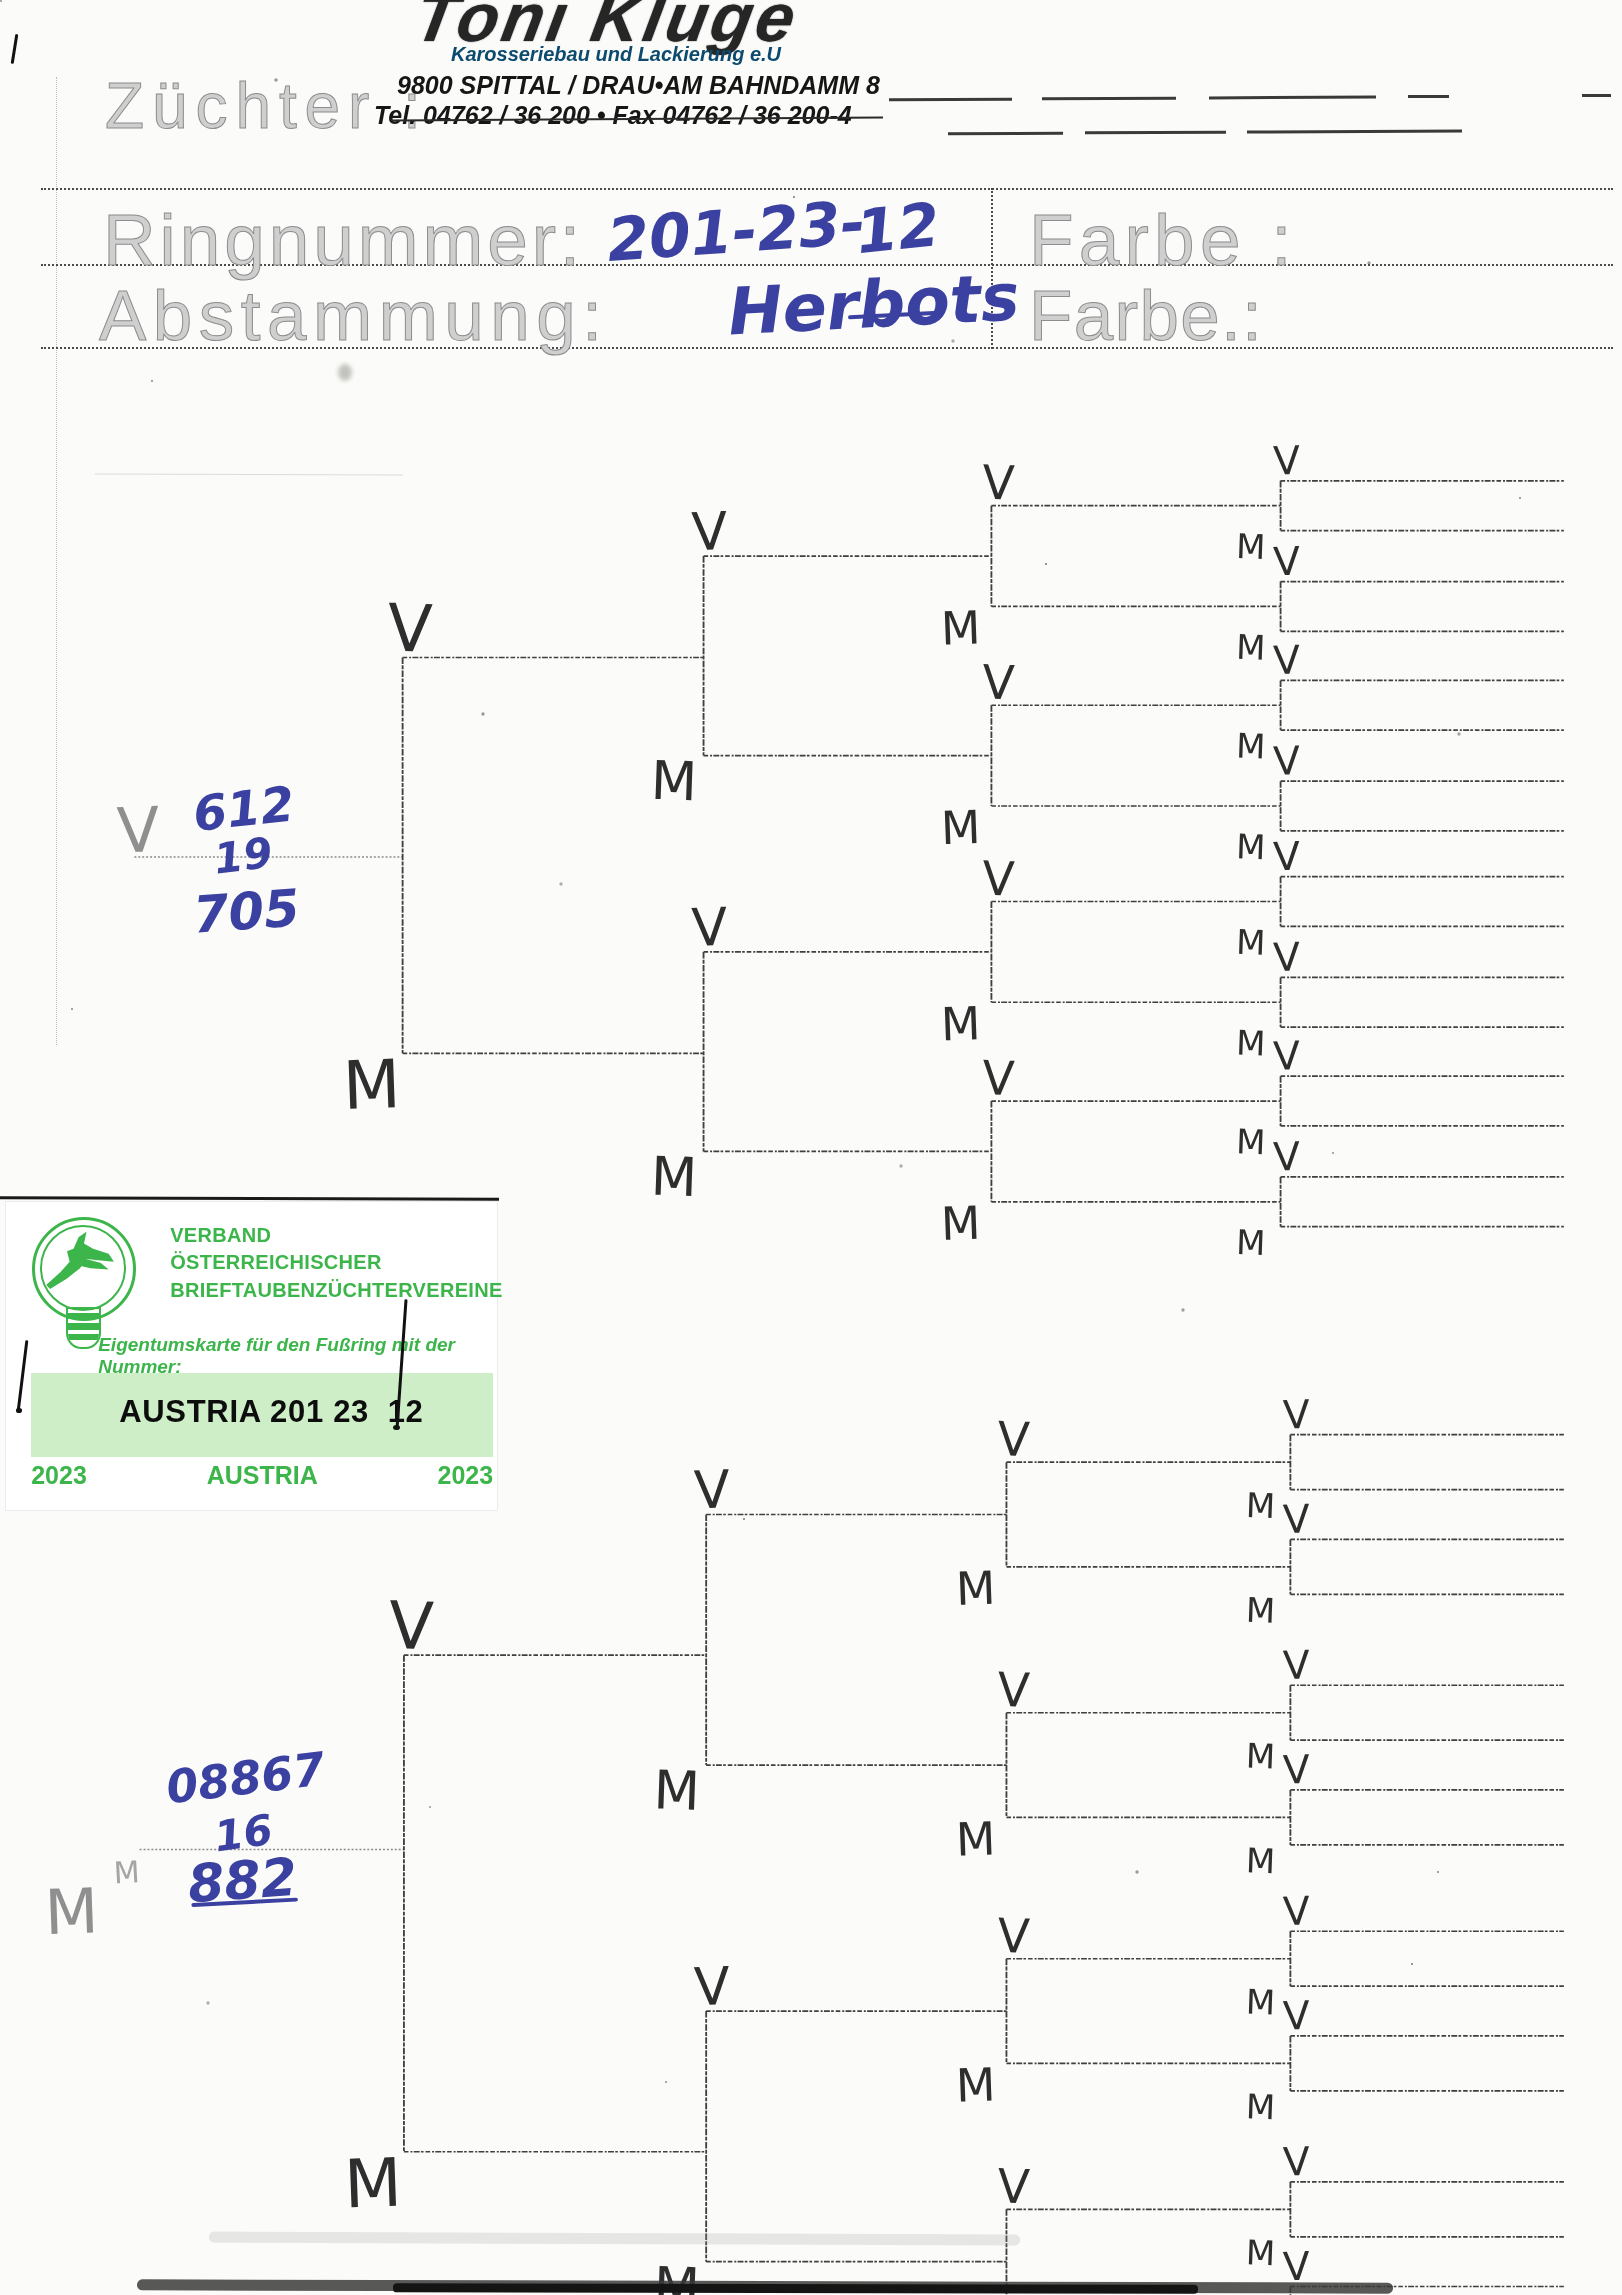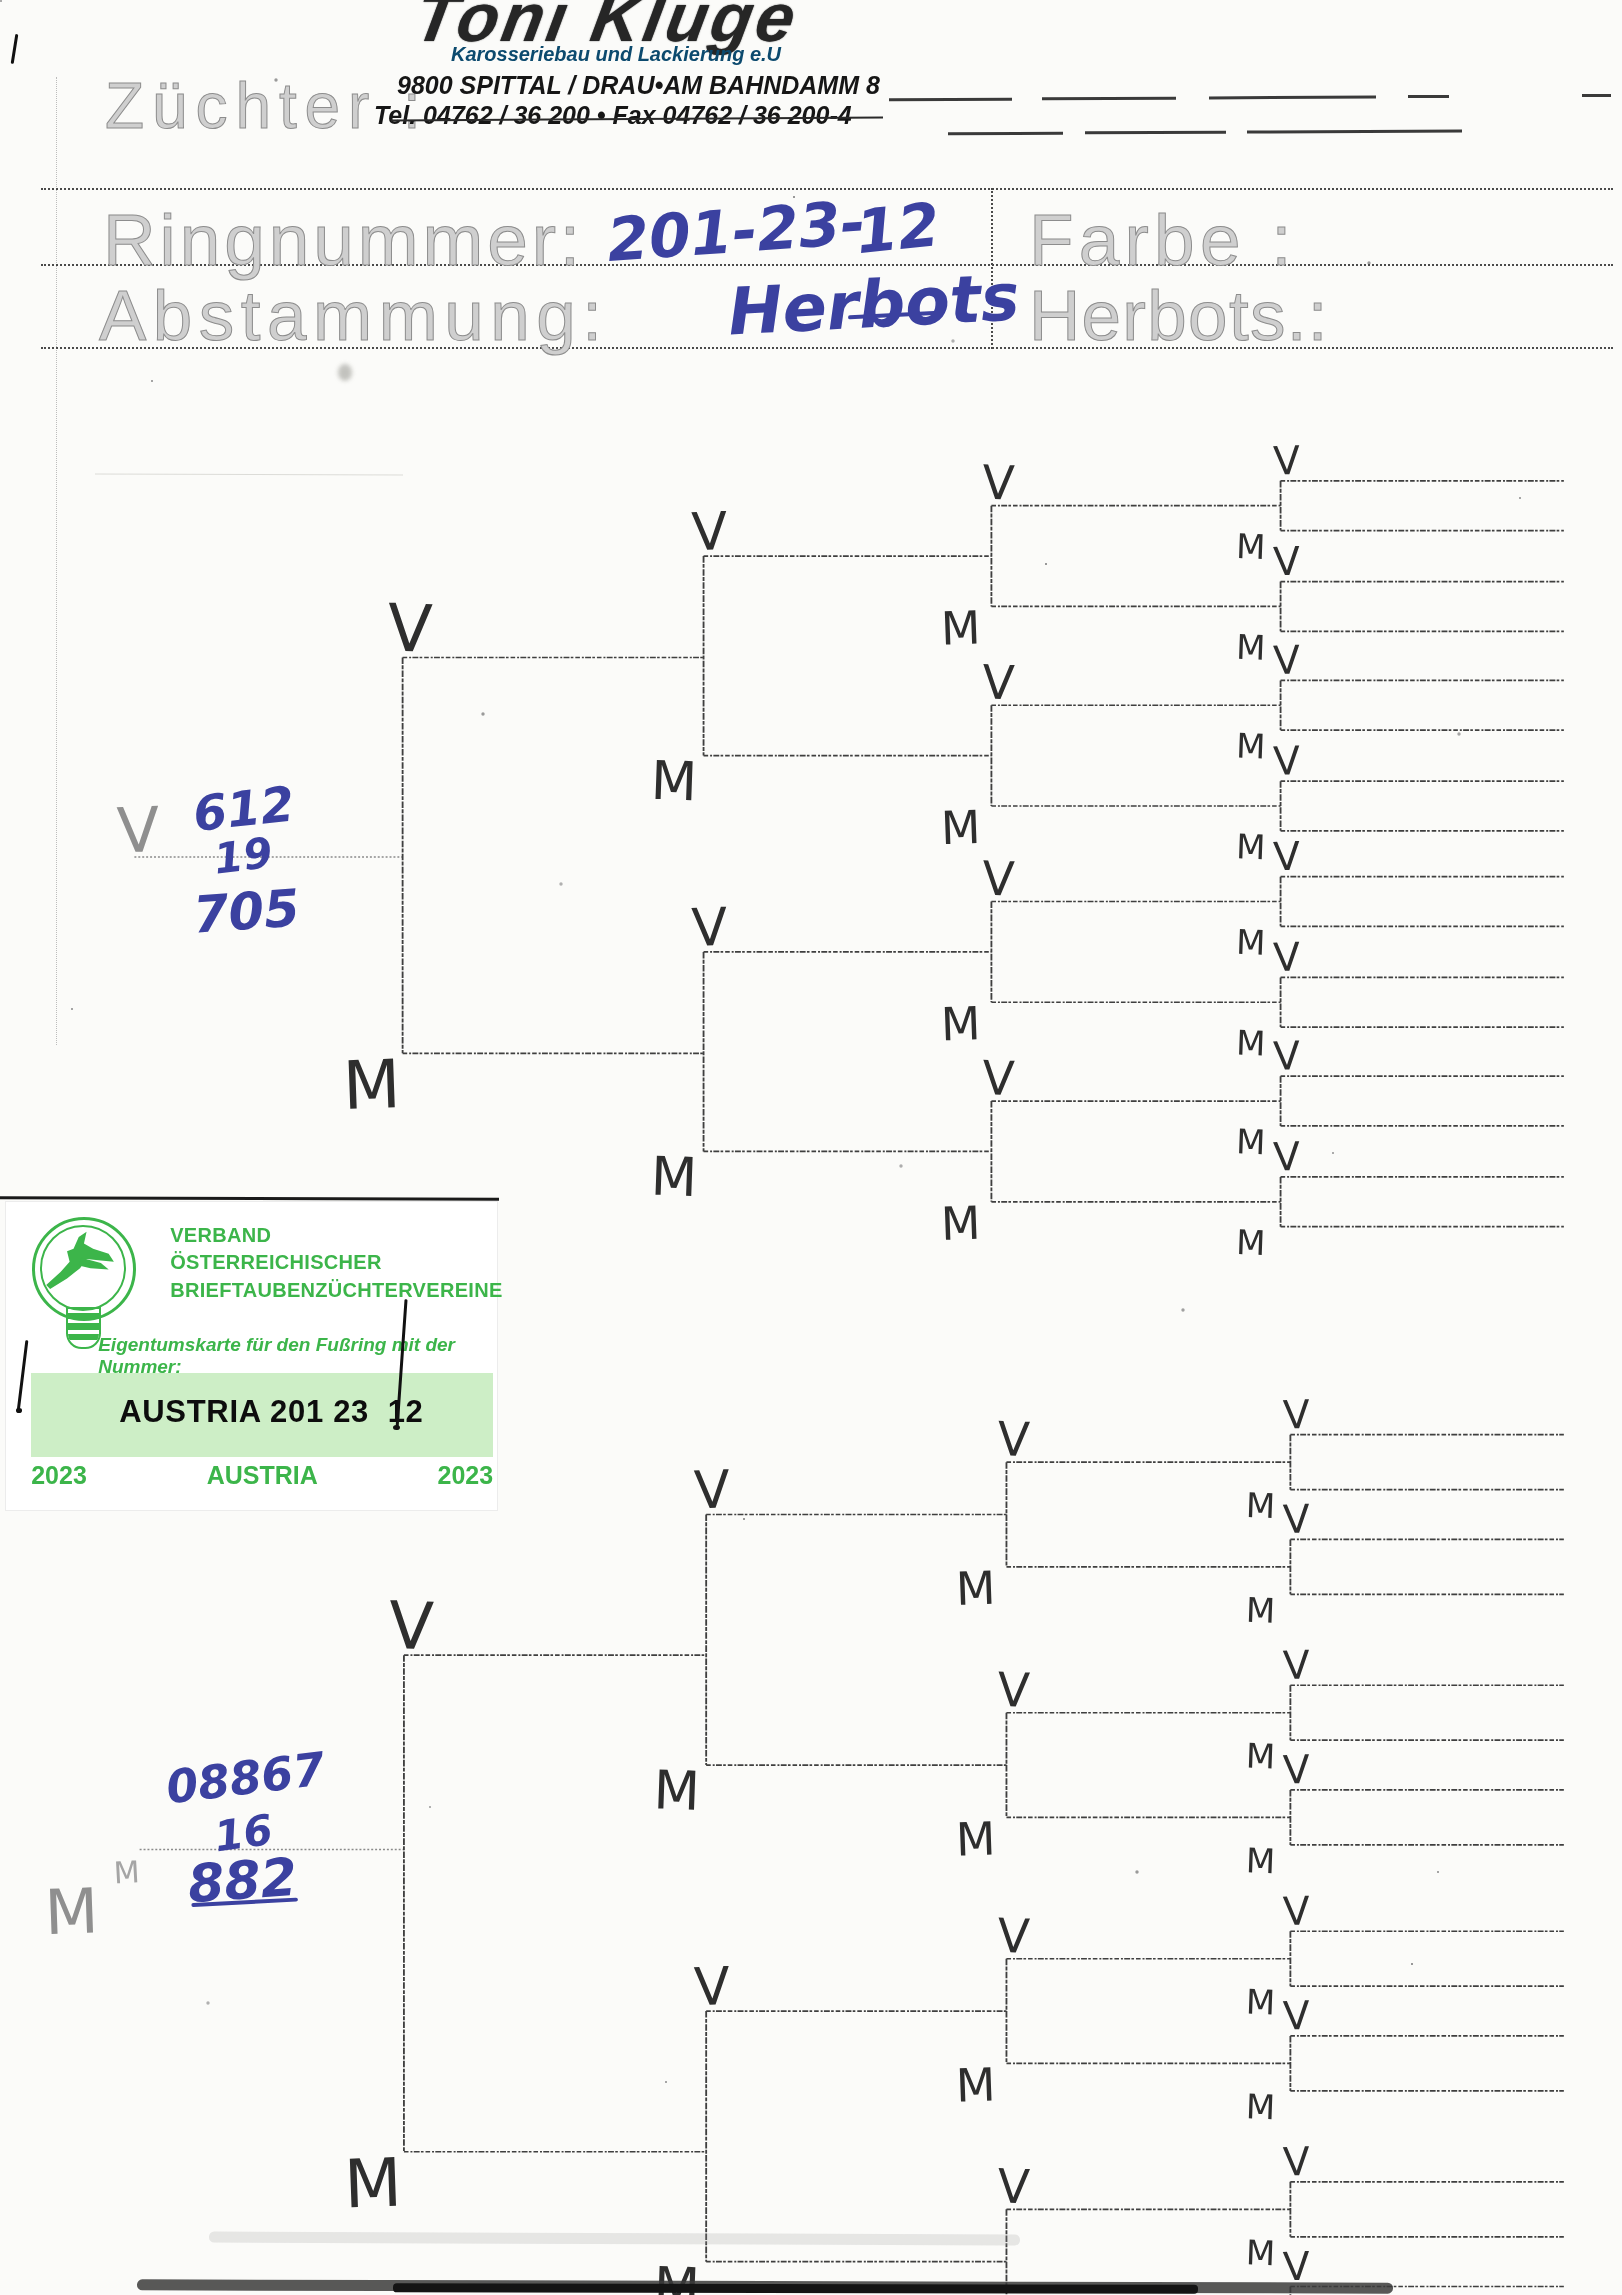--- a/index.html
+++ b/index.html
@@ -236,21 +236,21 @@
   <div class="abs" style="left:991px;top:188px;height:161px;border-left:2px dotted #4a4a4a"></div>
 
   <div class="abs out" style="left:103px;top:198px;font-size:73px;letter-spacing:3.9px">Ringnummer:</div>
   <div class="abs ink" style="left:607px;top:196px;font-size:60px;color:#3b41a0;transform:rotate(-4deg)">201-23-</div>
   <div class="abs ink" style="left:856px;top:193px;font-size:60px;color:#3b41a0;transform:rotate(-6deg)">12</div>
   <div class="abs" style="left:848px;top:313px;width:93px;height:3.9px;background:#3b41a0;transform:rotate(-3deg);border-radius:2px"></div>
   <div class="abs out" style="left:1029px;top:198px;font-size:73px;letter-spacing:5.2px">Farbe :</div>
 
   <div class="abs out" style="left:99px;top:275px;font-size:71px;letter-spacing:6.5px">Abstammung:</div>
   <div class="abs ink" style="left:728px;top:267px;font-size:65px;color:#3b41a0;transform:rotate(-3deg)">Herbots</div>
-  <div class="abs out" style="left:1029px;top:275px;font-size:71px;letter-spacing:1.3px">Herbots.:</div>
+  <div class="abs out" style="left:1029px;top:275px;font-size:71px;letter-spacing:1.3px">Farbe.:</div>
 
   <div class="abs" style="left:0;top:1197px;width:499px;height:3.3px;background:#1a1a1a;transform:rotate(.15deg)"></div>
   <div class="abs" style="left:5.2px;top:1201px;width:491px;height:308px;background:#ffffff;border:0.7px solid #ececec">
 
     <div class="abs" style="left:26px;top:15px;width:105px;height:151px">
       <div class="abs" style="left:0;top:0;width:98px;height:98px;border:3.3px solid #3cb54a;border-radius:50%"></div>
       <div class="abs" style="left:7.9px;top:7.9px;width:82px;height:82px;border:2px solid #3cb54a;border-radius:50%"></div>
       <svg class="abs" style="left:9.2px;top:11.8px" width="82" height="77" viewBox="0 0 126 118">
         <path fill="#3cb54a" d="M58 12 L70 4 L66 22 L80 30 L104 38 L112 50 L88 48 L70 46 L60 60 L40 76 L14 92 L8 86 L30 66 L44 50 L40 34 L50 30 Z"></path>
         <path fill="#3cb54a" d="M62 44 L92 52 L104 62 L76 60 L58 56 Z"></path>

